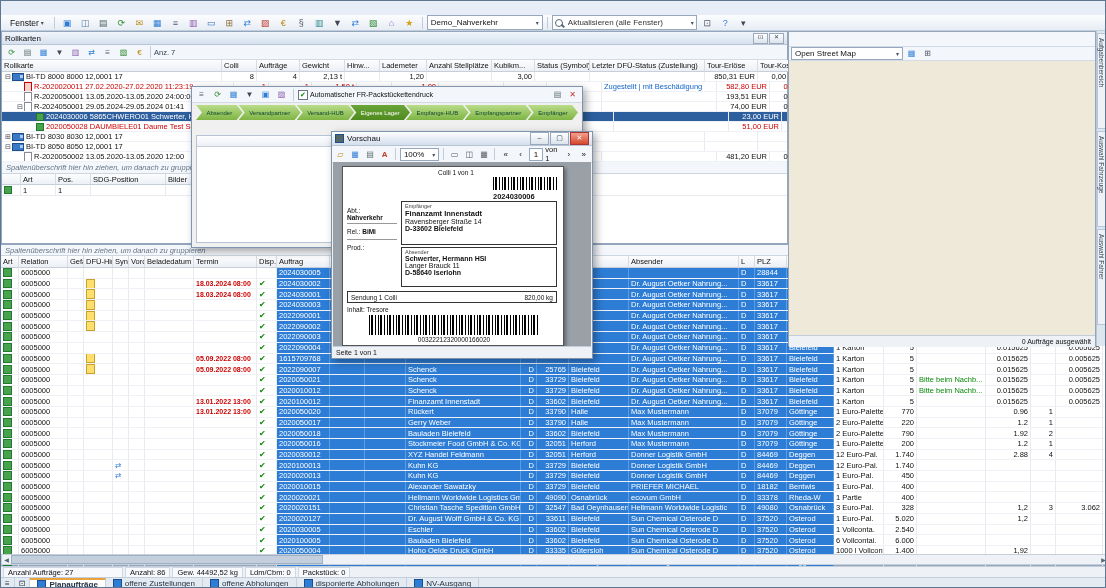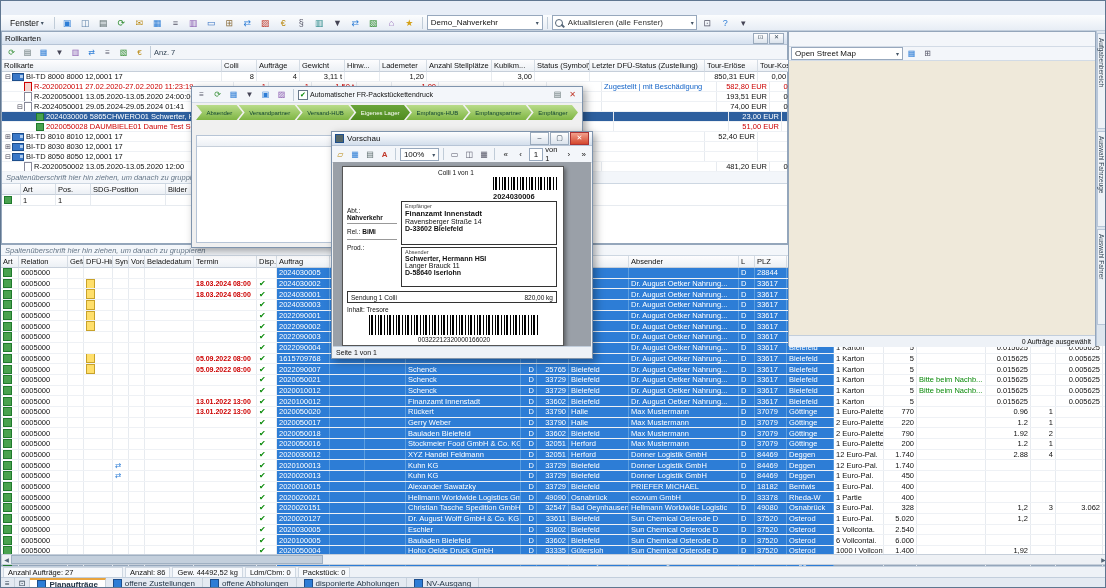--- a/index.html
+++ b/index.html
@@ -186,21 +186,21 @@
       </div>
     <div id="rk-rows">
         <div class="trow" style="height: 9px;">
           <div class="gc" style="width: 215px; padding-left: 2px;">
             <span class="exp">⊟</span>
             <span class="tk"></span>
             <span style="overflow: hidden; white-space: nowrap;">BI-TD 8000 8000 12,0001 17</span>
           </div>
           <div class="gc num" style="width: 30px;">8</div>
           <div class="gc num" style="width: 38px;">4</div>
-          <div class="gc num" style="width: 40px;">3,11 t</div>
+          <div class="gc num" style="width: 40px;">2,13 t</div>
           <div class="gc" style="width: 30px;"></div>
           <div class="gc num" style="width: 42px;">1,20</div>
           <div class="gc" style="width: 60px;"></div>
           <div class="gc num" style="width: 38px;">3,00</div>
           <div class="gc" style="width: 50px;"></div>
           <div class="gc bluetx" style="width: 110px;"></div>
           <div class="gc num" style="width: 48px;">850,31 EUR</div>
           <div class="gc num" style="width: 44px;">0,00 EUR</div>
           <div class="gc num" style="width: 42px;">850,31 EUR</div>
         </div>
@@ -291,39 +291,20 @@
           <div class="gc num" style="width: 40px;"></div>
           <div class="gc" style="width: 30px;"></div>
           <div class="gc num" style="width: 42px;"></div>
           <div class="gc" style="width: 60px;"></div>
           <div class="gc num" style="width: 38px;"></div>
           <div class="gc" style="width: 50px;"></div>
           <div class="gc bluetx" style="width: 110px;"></div>
           <div class="gc num" style="width: 48px;">51,00 EUR</div>
           <div class="gc num" style="width: 44px;"></div>
           <div class="gc num" style="width: 42px;">51,00 EUR</div>
-        </div>
-        <div class="trow" style="height: 9px;">
-          <div class="gc" style="width: 215px; padding-left: 2px;">
-            <span class="exp">⊞</span>
-            <span class="tk"></span>
-            <span style="overflow: hidden; white-space: nowrap;">BI-TD 8010 8010 12,0001 17</span>
-          </div>
-          <div class="gc num" style="width: 30px;"></div>
-          <div class="gc num" style="width: 38px;"></div>
-          <div class="gc num" style="width: 40px;"></div>
-          <div class="gc" style="width: 30px;"></div>
-          <div class="gc num" style="width: 42px;"></div>
-          <div class="gc" style="width: 60px;"></div>
-          <div class="gc num" style="width: 38px;"></div>
-          <div class="gc" style="width: 50px;"></div>
-          <div class="gc bluetx" style="width: 110px;"></div>
-          <div class="gc num" style="width: 48px;">52,40 EUR</div>
-          <div class="gc num" style="width: 44px;"></div>
-          <div class="gc num" style="width: 42px;">52,40 EUR</div>
         </div>
         <div class="trow" style="height: 9px;">
           <div class="gc" style="width: 215px; padding-left: 2px;">
             <span class="exp">⊞</span>
             <span class="tk"></span>
             <span style="overflow: hidden; white-space: nowrap;">BI-TD 8030 8030 12,0001 17</span>
           </div>
           <div class="gc num" style="width: 30px;"></div>
           <div class="gc num" style="width: 38px;"></div>
           <div class="gc num" style="width: 40px;"></div>

